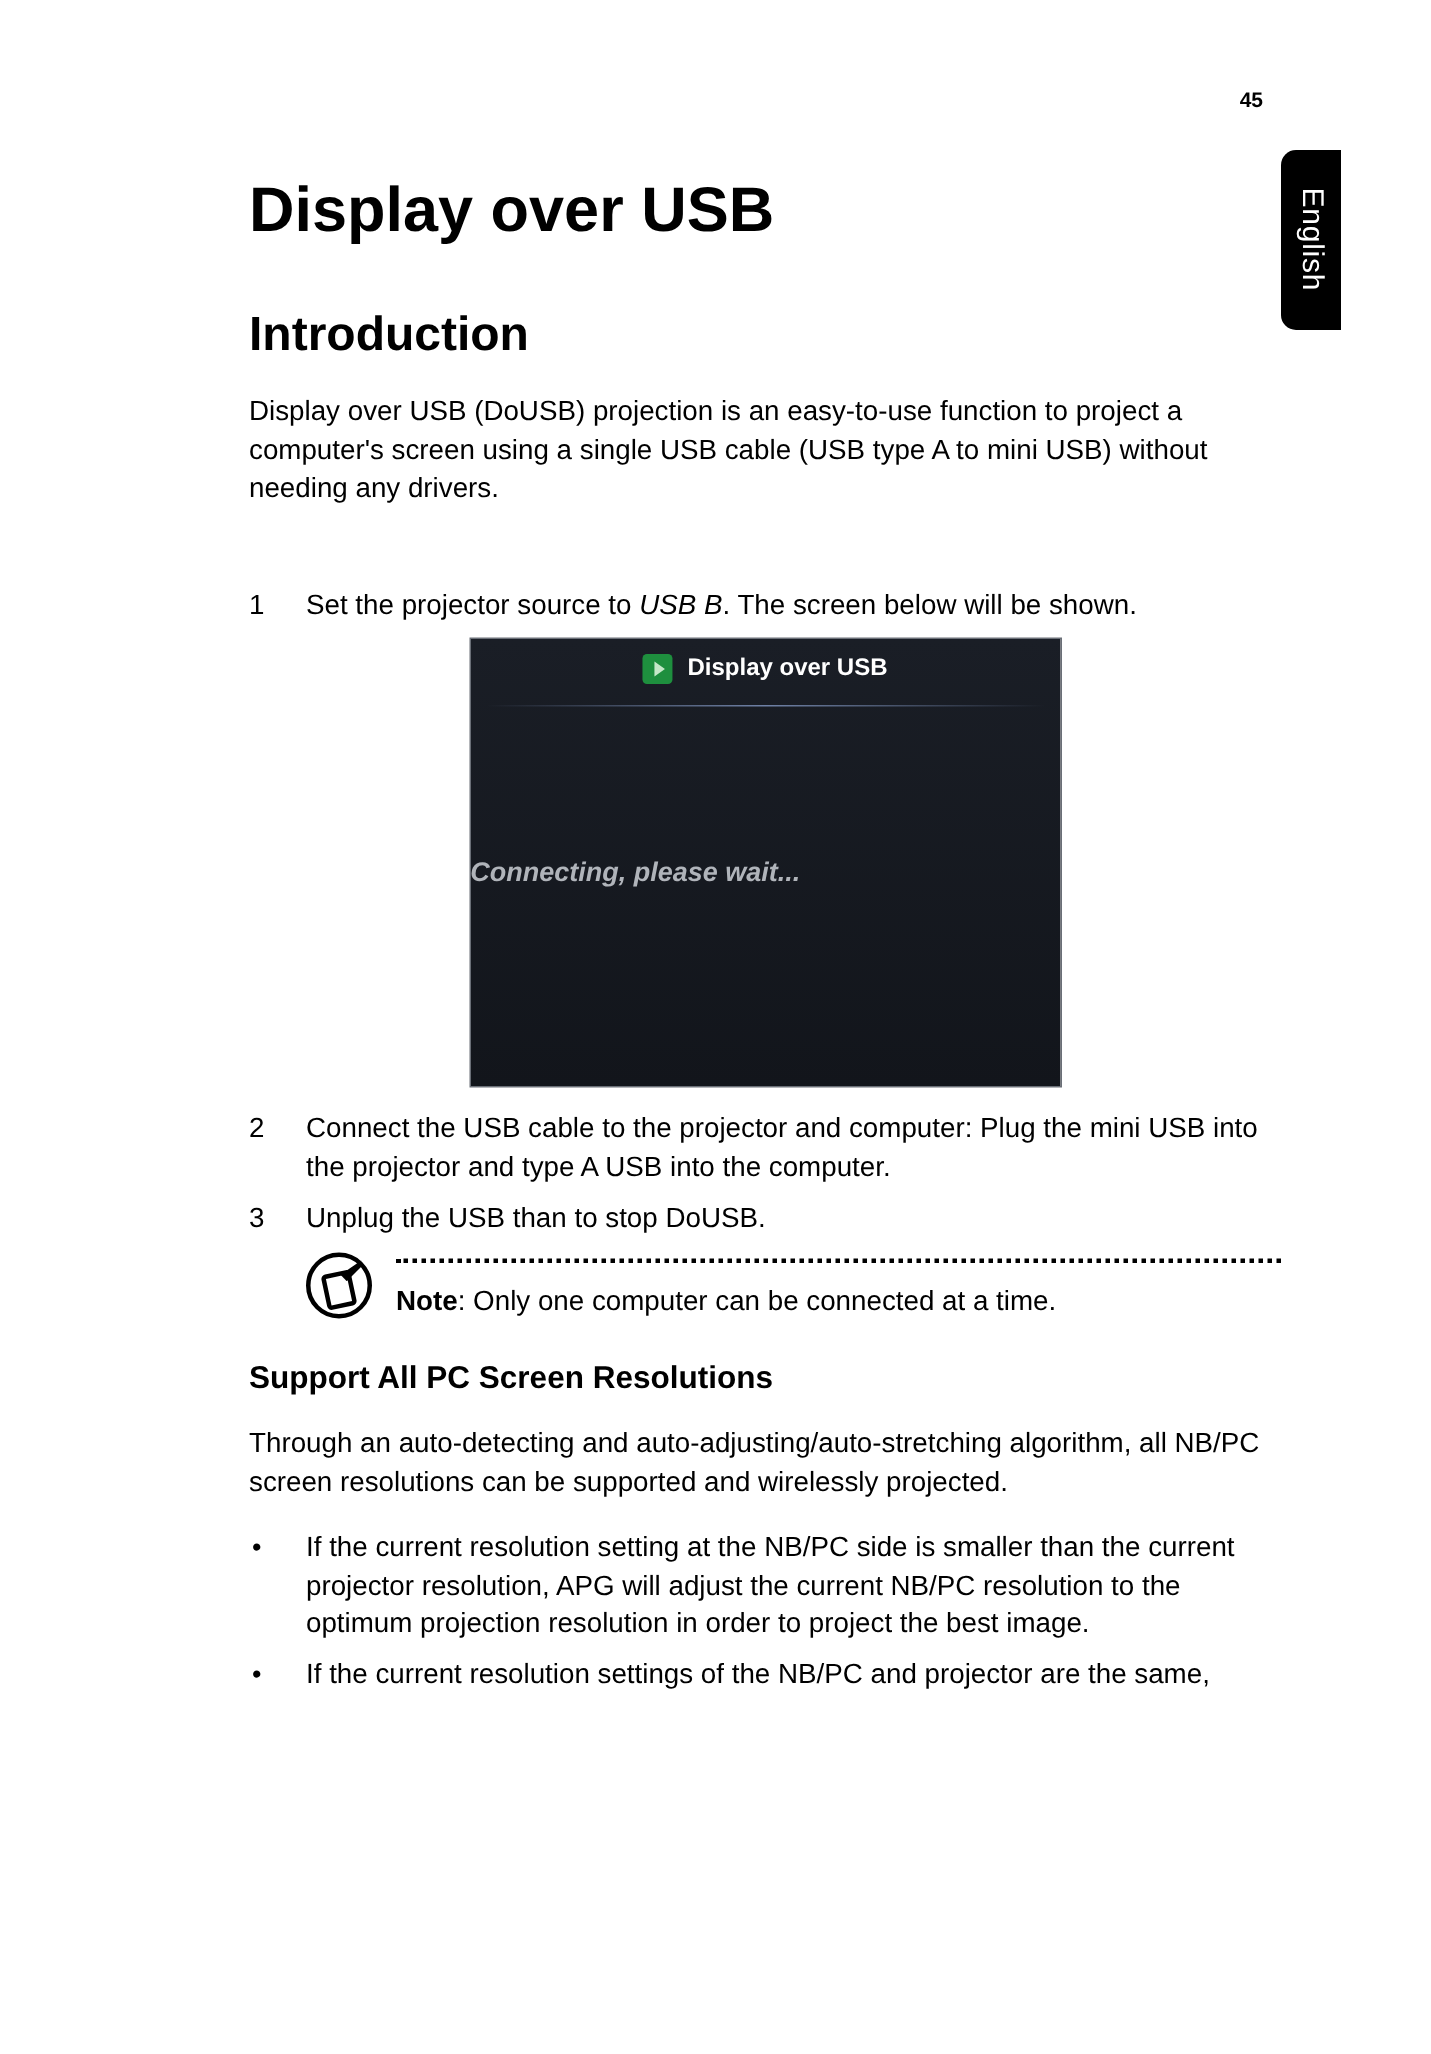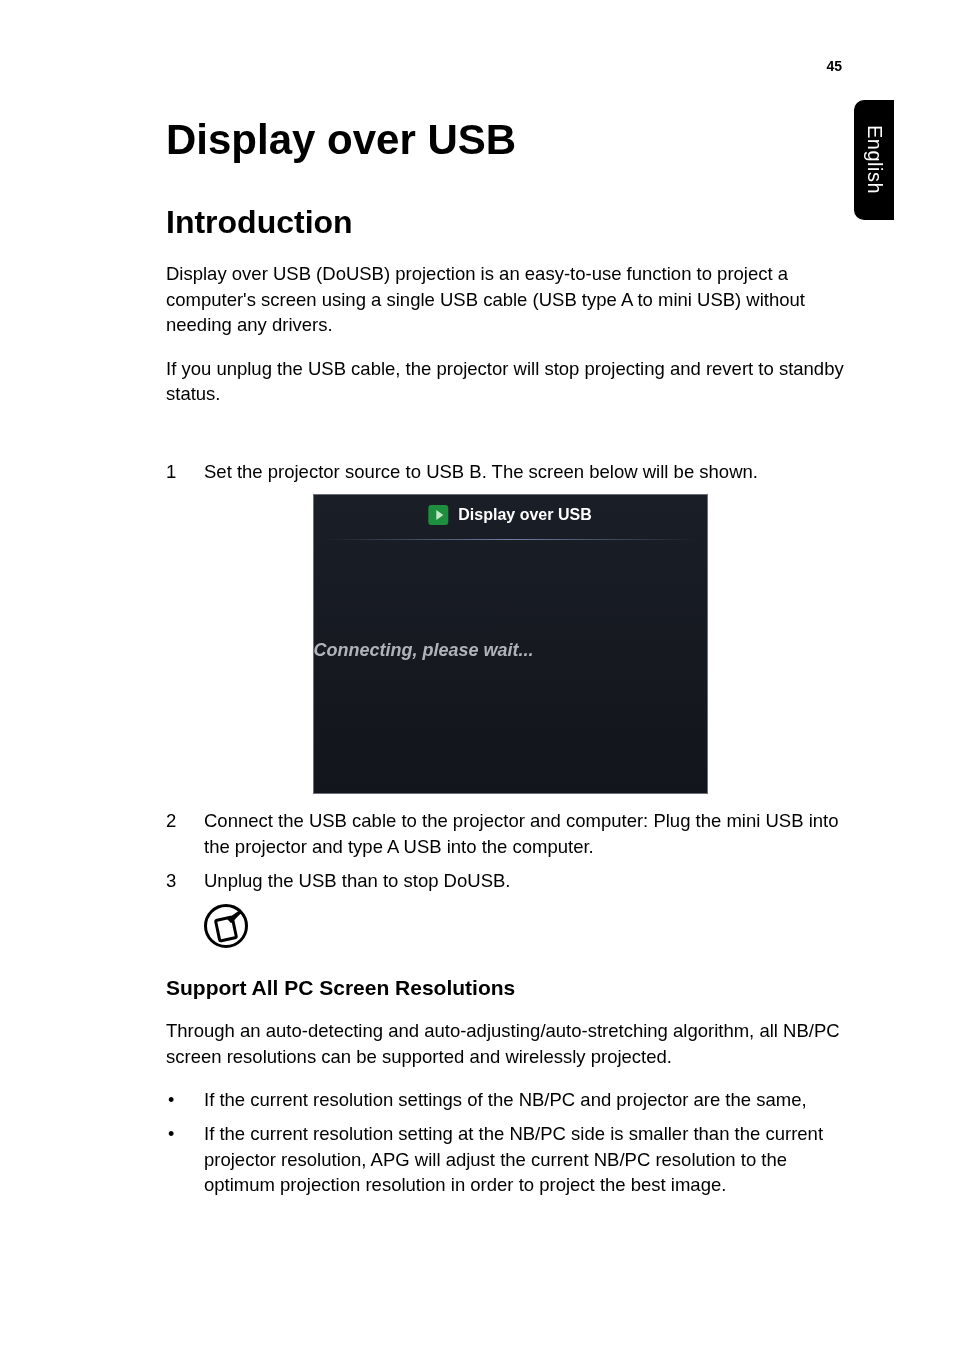--- a/index.html
+++ b/index.html
@@ -74,21 +74,21 @@
     display: flex;
     font-size: 18.5px;
     line-height: 1.4;
     margin-bottom: 8px;
   }
   ol.steps > li .num {
     width: 38px;
     flex: 0 0 38px;
   }
   ol.steps > li .txt { flex: 1; }
-  .italic { }
+  .italic { font-style: italic; }
 
   .screenshot {
     width: 395px;
     height: 300px;
     margin: 8px auto 14px auto;
     background: linear-gradient(to bottom, #1a1e26 0%, #12151b 100%);
     border: 1px solid #6a6f77;
     position: relative;
   }
   .screenshot-titlebar {
@@ -224,21 +224,20 @@
   <span>English</span>
 </div>
 
 <div class="content">
 
   <h1 class="main-title">Display over USB</h1>
 
   <h2 class="section-title">Introduction</h2>
 
   <p class="body">Display over USB (DoUSB) projection is an easy-to-use function to project a computer's screen using a single USB cable (USB type A to mini USB) without needing any drivers.</p>
-  <p class="body">If you unplug the USB cable, the projector will stop projecting and revert to standby status.</p>
 
   <div class="gap-lg"></div>
 
 
   <ol class="steps">
     <li>
       <span class="num">1</span>
       <span class="txt">
         <span>Set the projector source to </span><span class="italic">USB B</span><span>. The screen below will be shown.</span>
       </span>
@@ -262,30 +261,36 @@
     <li>
       <span class="num">3</span>
       <span class="txt">Unplug the USB than to stop DoUSB.</span>
     </li>
   </ol>
 
   <div class="note-row">
     <div class="note-icon-col">
       <div class="note-icon"></div>
     </div>
+    <div class="note-body">
+      <hr class="dotted">
+      <div class="note-text">
+        <span class="bold">Note</span><span>: Only one computer can be connected at a time.</span>
+      </div>
+    </div>
   </div>
 
   <h3 class="subsection">Support All PC Screen Resolutions</h3>
 
   <p class="body">Through an auto-detecting and auto-adjusting/auto-stretching algorithm, all NB/PC screen resolutions can be supported and wirelessly projected.</p>
 
   <ul class="bullets">
+    <li>
+      <span class="dot"></span>
+      <span class="txt">If the current resolution setting at the NB/PC side is smaller than the current projector resolution, APG will adjust the current NB/PC resolution to the optimum projection resolution in order to project the best image.</span>
+    </li>
     <li>
       <span class="dot"></span>
       <span class="txt">If the current resolution settings of the NB/PC and projector are the same,</span>
     </li>
-    <li>
-      <span class="dot"></span>
-      <span class="txt">If the current resolution setting at the NB/PC side is smaller than the current projector resolution, APG will adjust the current NB/PC resolution to the optimum projection resolution in order to project the best image.</span>
-    </li>
   </ul>
 
 </div>
 
 </body></html>

